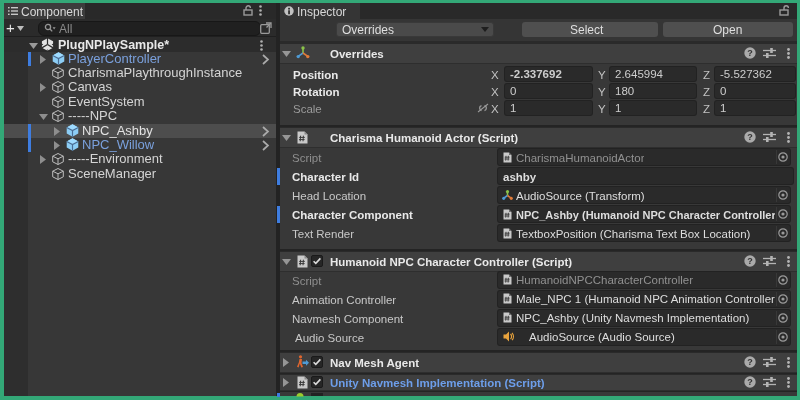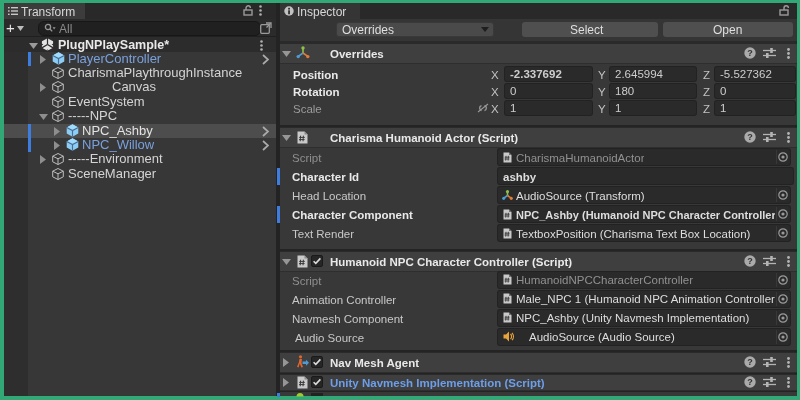--- a/index.html
+++ b/index.html
@@ -18,21 +18,21 @@
 <div class="abs" style="left:4px;top:3px;width:272px;height:16px;background:#292929;"></div>
 <div class="abs" style="left:4px;top:3px;width:81px;height:15.5px;background:#3c3c3c;"></div>
 <svg style="left:8px;top:7px" width="10" height="8" viewBox="0 0 10 8">
  <rect x="0" y="0" width="1.6" height="1.4" fill="#c8c8c8"></rect>
     <rect x="3" y="0" width="7" height="1.4" fill="#c8c8c8"></rect>
  <rect x="0" y="3.3" width="1.6" height="1.4" fill="#c8c8c8"></rect>
     <rect x="3" y="3.3" width="7" height="1.4" fill="#c8c8c8"></rect>
  <rect x="0" y="6.6" width="1.6" height="1.4" fill="#c8c8c8"></rect>
     <rect x="3" y="6.6" width="7" height="1.4" fill="#c8c8c8"></rect>
 </svg>
-<div class="txt" style="left:21px;top:4.5px;color:#d8d8d8;">Transform</div>
+<div class="txt" style="left:21px;top:4.5px;color:#d8d8d8;">Component</div>
 
 <svg style="left:243px;top:5px" width="11" height="11" viewBox="0 0 11 11">
  <rect x="1" y="5" width="8" height="5" fill="none" stroke="#9a9a9a" stroke-width="1.4"></rect>
  <path d="M3 5 V3 a2.2 2.2 0 0 1 4.4 0" fill="none" stroke="#9a9a9a" stroke-width="1.4"></path>
 </svg>
 <svg style="left:259px;top:5px" width="3" height="11" viewBox="0 0 3 11">
  <circle cx="1.5" cy="1.5" r="1.3" fill="#b0b0b0"></circle>
     <circle cx="1.5" cy="5.5" r="1.3" fill="#b0b0b0"></circle>
     <circle cx="1.5" cy="9.5" r="1.3" fill="#b0b0b0"></circle>
 </svg>
@@ -105,21 +105,21 @@
  <path d="M0.7 3.2 L6 5.8 L11.3 3.2 M6 5.8 L6 11.5" fill="none" stroke="#bdbdbd" stroke-width="1"></path>
     </svg>
     <div class="txt" style="left:68px;top:65.9px;color:#d4d4d4;font-size:13px;">CharismaPlaythroughInstance</div>
     <svg class="abs" style="left:40px;top:83.30000000000001px" width="6" height="9" viewBox="0 0 6 9">
       <path d="M0 0 L6 4.5 L0 9 Z" fill="#8e8e8e"></path>
     </svg>
     <svg class="abs" style="left:52px;top:81.30000000000001px" width="12" height="12" viewBox="0 0 12 12">
  <path d="M6 0.5 L11.3 3.2 L11.3 8.8 L6 11.5 L0.7 8.8 L0.7 3.2 Z" fill="none" stroke="#bdbdbd" stroke-width="1"></path>
  <path d="M0.7 3.2 L6 5.8 L11.3 3.2 M6 5.8 L6 11.5" fill="none" stroke="#bdbdbd" stroke-width="1"></path>
     </svg>
-    <div class="txt" style="left:68px;top:80.30000000000001px;color:#d4d4d4;font-size:13px;margin-left:44px;">Canvas</div>
+    <div class="txt" style="left:68px;top:80.30000000000001px;color:#d4d4d4;font-size:13px;">Canvas</div>
     <svg class="abs" style="left:52px;top:95.7px" width="12" height="12" viewBox="0 0 12 12">
  <path d="M6 0.5 L11.3 3.2 L11.3 8.8 L6 11.5 L0.7 8.8 L0.7 3.2 Z" fill="none" stroke="#bdbdbd" stroke-width="1"></path>
  <path d="M0.7 3.2 L6 5.8 L11.3 3.2 M6 5.8 L6 11.5" fill="none" stroke="#bdbdbd" stroke-width="1"></path>
     </svg>
     <div class="txt" style="left:68px;top:94.7px;color:#d4d4d4;font-size:13px;">EventSystem</div>
     <svg class="abs" style="left:39px;top:113.6px" width="9" height="6" viewBox="0 0 9 6">
       <path d="M0 0 L9 0 L4.5 6 Z" fill="#8e8e8e"></path>
     </svg>
     <svg class="abs" style="left:52px;top:110.1px" width="12" height="12" viewBox="0 0 12 12">
  <path d="M6 0.5 L11.3 3.2 L11.3 8.8 L6 11.5 L0.7 8.8 L0.7 3.2 Z" fill="none" stroke="#bdbdbd" stroke-width="1"></path>

